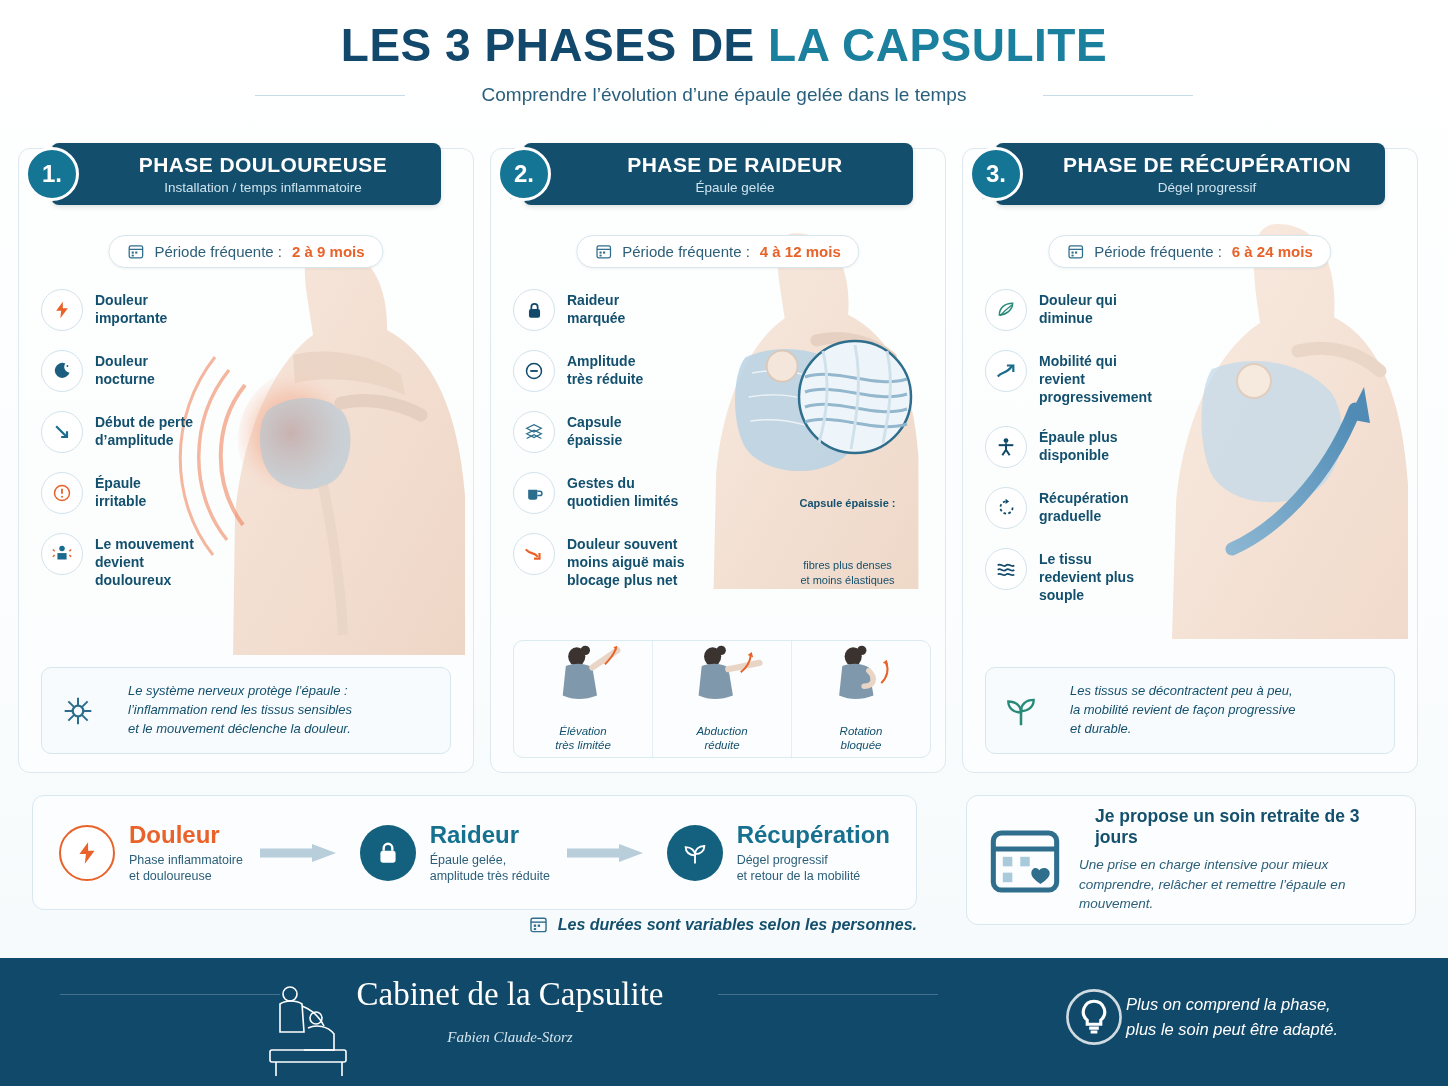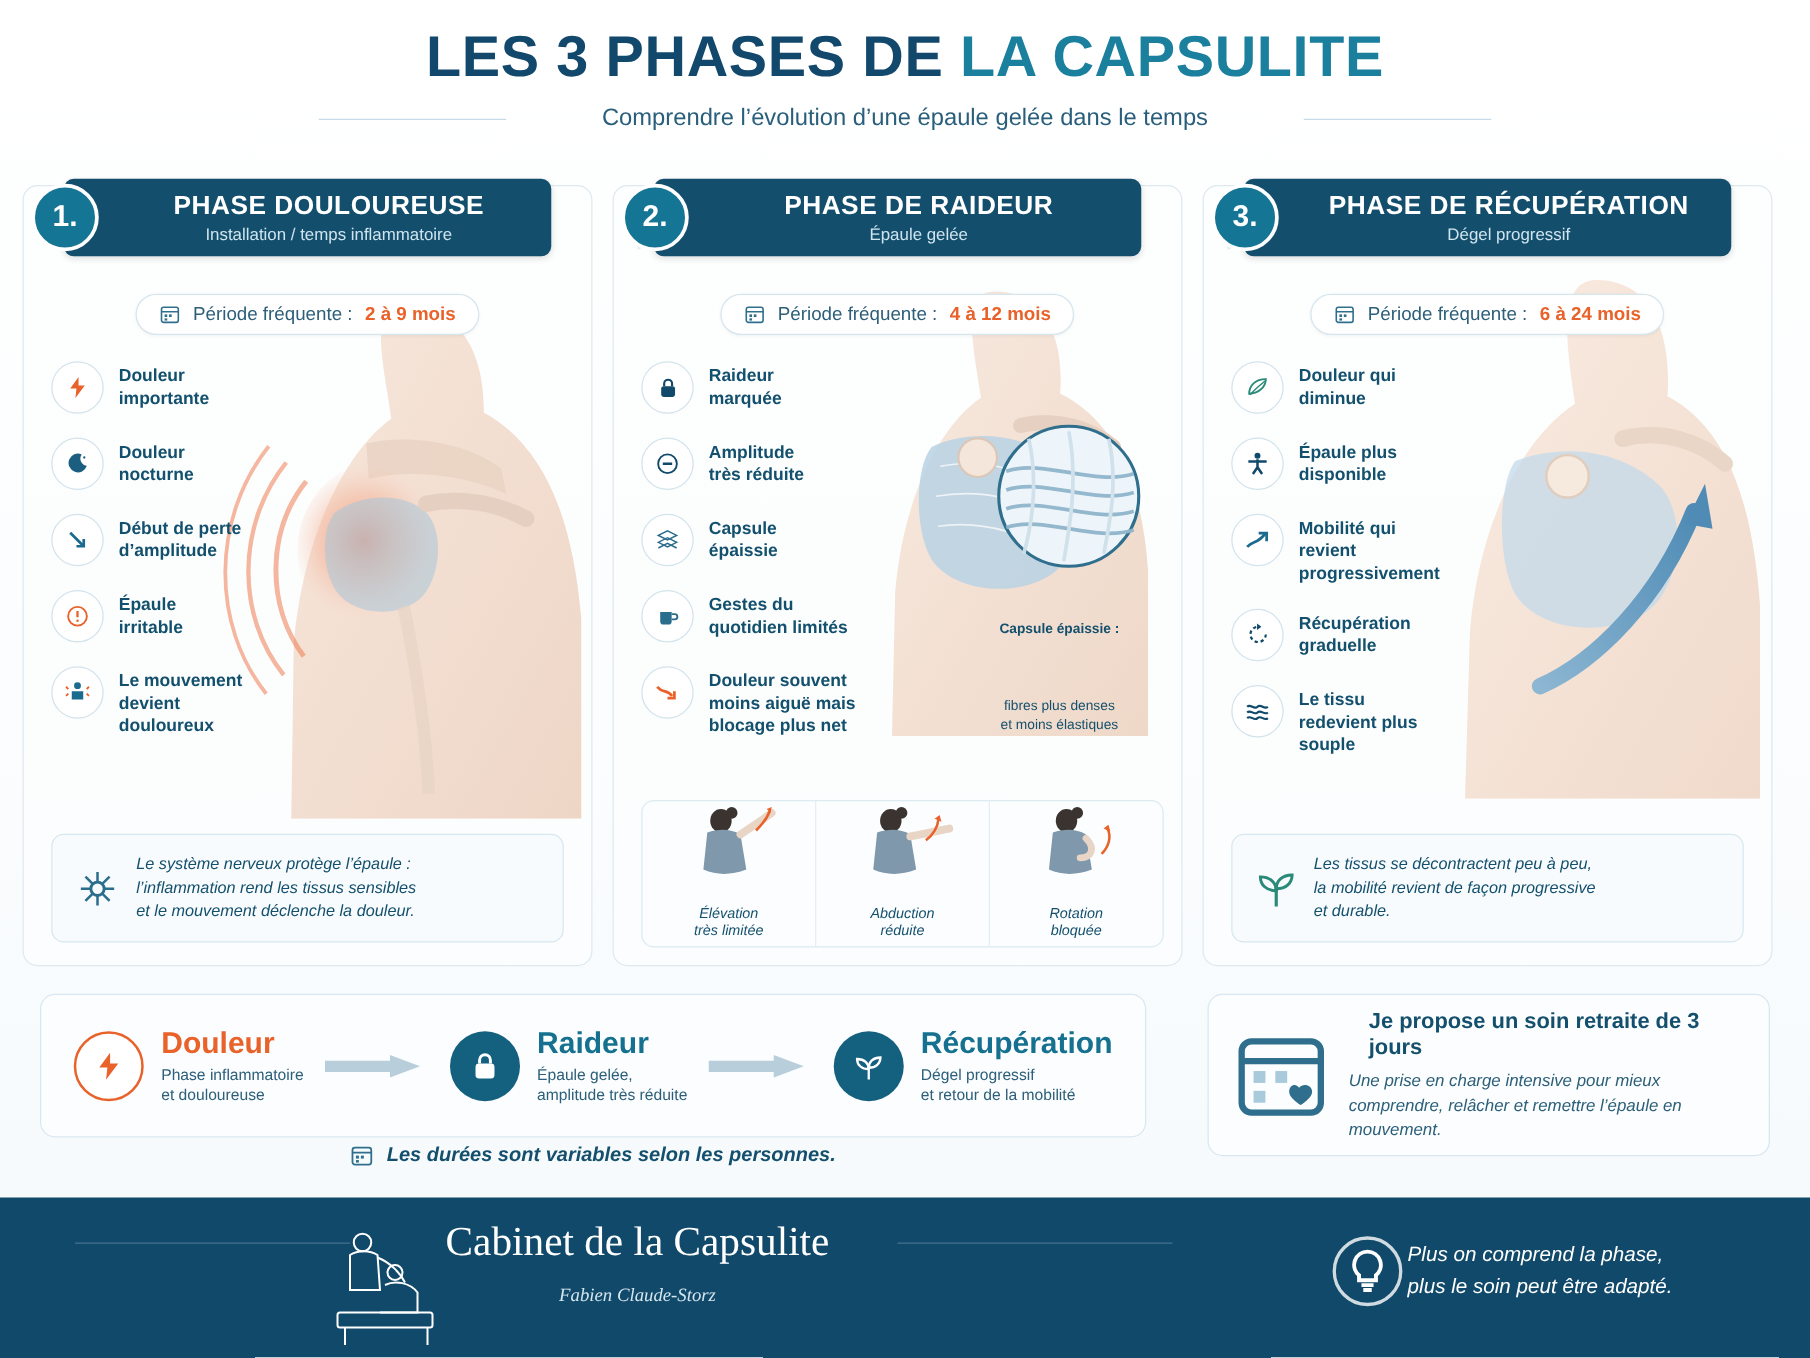--- a/index.html
+++ b/index.html
@@ -96,21 +96,21 @@
     background:#ffffff; border:1px solid #d3e3ec;
     display:flex; align-items:center; justify-content:center;
   }
   .bullet .tx { font-size: 14px; line-height: 1.28; color:#13506e; font-weight:bold; padding-top:3px; }
 
   .note {
     position:absolute; left: 22px; right: 22px; bottom: 18px;
     background: rgba(246,251,253,0.92);
     border: 1px solid #d7e7ef; border-radius: 10px;
     padding: 14px 16px;
-    display:flex; gap: 11px; align-items:center;
+    display:flex; gap: 30px; align-items:center;
   }
   .note .tx { font-size: 13px; line-height:1.45; color:#14506d; font-style: italic; }
   .note-b .tx { font-weight: normal; }
 
   
   .capsule-callout {
     position:absolute; right: 10px; top: 300px; width: 175px;
     text-align:center;
   }
   .capsule-callout .cap-label { font-size: 11px; color:#14506d; line-height:1.35;margin-top:47px;}
@@ -134,21 +134,21 @@
   .sum-ic { width: 56px; height:56px; border-radius:50%; display:flex; align-items:center; justify-content:center; }
   .sum-ic.orange { background:#ffffff; border:2px solid #e8622a; }
   .sum-ic.teal { background:#13607f; }
   .sum-ic.teal2 { background:#13607f; }
   .sum-title { font-size: 24px; font-weight:bold; }
   .sum-sub { font-size: 12.5px; color:#2c5f79; line-height:1.3; margin-top:3px; }
   .arrow-sep { flex:1; display:flex; align-items:center; justify-content:center; }
 
   .durations {
     position:absolute; left: 32px; top: 915px; width: 885px;
-    display:flex; align-items:center; justify-content:center; gap: 10px;
+    display:flex; align-items:center; justify-content:flex-end; gap: 10px;
     font-size: 16px; color:#14506d; font-style: italic; font-weight:bold;
   }
 
   .offer {
     position:absolute; right: 32px; top: 795px; width: 450px; height: 130px;
     background: #fbfdfe; border:1px solid #d9e8f0; border-radius: 12px;
     display:flex; align-items:center; gap: 16px; padding: 0 20px;
   }
   .offer-title { font-size: 17.5px; font-weight:bold; color:#14506d;margin-left:16px; }
   .offer-body { font-size: 13.5px; color:#2c5f79; line-height:1.45; margin-top:7px; font-style: italic;}
@@ -515,38 +515,38 @@
                 <path d="M20 4 C10 4 4 10 4 18 C12 18 20 12 20 4 Z" fill="none" stroke="#2a8a7a" stroke-width="1.8"></path>
                 <path d="M5 19 C9 14 14 10 19 6" stroke="#2a8a7a" stroke-width="1.5" fill="none"></path>
               </svg>
           </span>
           <span class="tx" style="white-space:pre-line">Douleur qui
 diminue</span>
         </div>
         <div class="bullet">
           <span class="ic">
             <svg width="22" height="22" viewBox="0 0 24 24">
+                <path d="M3 18 C8 12 12 16 19 6" stroke="#1b6b8e" stroke-width="2.4" fill="none"></path>
+                <path d="M13 6 H20 V13" stroke="#1b6b8e" stroke-width="2.4" fill="none"></path>
+              </svg>
+          </span>
+          <span class="tx" style="white-space:pre-line">Mobilité qui
+revient
+progressivement</span>
+        </div>
+        <div class="bullet">
+          <span class="ic">
+            <svg width="22" height="22" viewBox="0 0 24 24">
                 <circle cx="12" cy="5" r="2.6" fill="#11496a"></circle>
                 <path d="M4 10 H20" stroke="#11496a" stroke-width="2.2"></path>
                 <path d="M12 8 V15 M12 15 L8 21 M12 15 L16 21" stroke="#11496a" stroke-width="2.2" fill="none"></path>
               </svg>
           </span>
           <span class="tx" style="white-space:pre-line">Épaule plus
 disponible</span>
-        </div>
-        <div class="bullet">
-          <span class="ic">
-            <svg width="22" height="22" viewBox="0 0 24 24">
-                <path d="M3 18 C8 12 12 16 19 6" stroke="#1b6b8e" stroke-width="2.4" fill="none"></path>
-                <path d="M13 6 H20 V13" stroke="#1b6b8e" stroke-width="2.4" fill="none"></path>
-              </svg>
-          </span>
-          <span class="tx" style="white-space:pre-line">Mobilité qui
-revient
-progressivement</span>
         </div>
         <div class="bullet">
           <span class="ic">
             <svg width="21" height="21" viewBox="0 0 24 24">
                 <path d="M19 12 A7 7 0 1 1 12 5" stroke="#11496a" stroke-width="2" fill="none" stroke-dasharray="3 2.6"></path>
                 <path d="M11 2 L15 5 L11 8 Z" fill="#11496a"></path>
               </svg>
           </span>
           <span class="tx" style="white-space:pre-line">Récupération
 graduelle</span>

